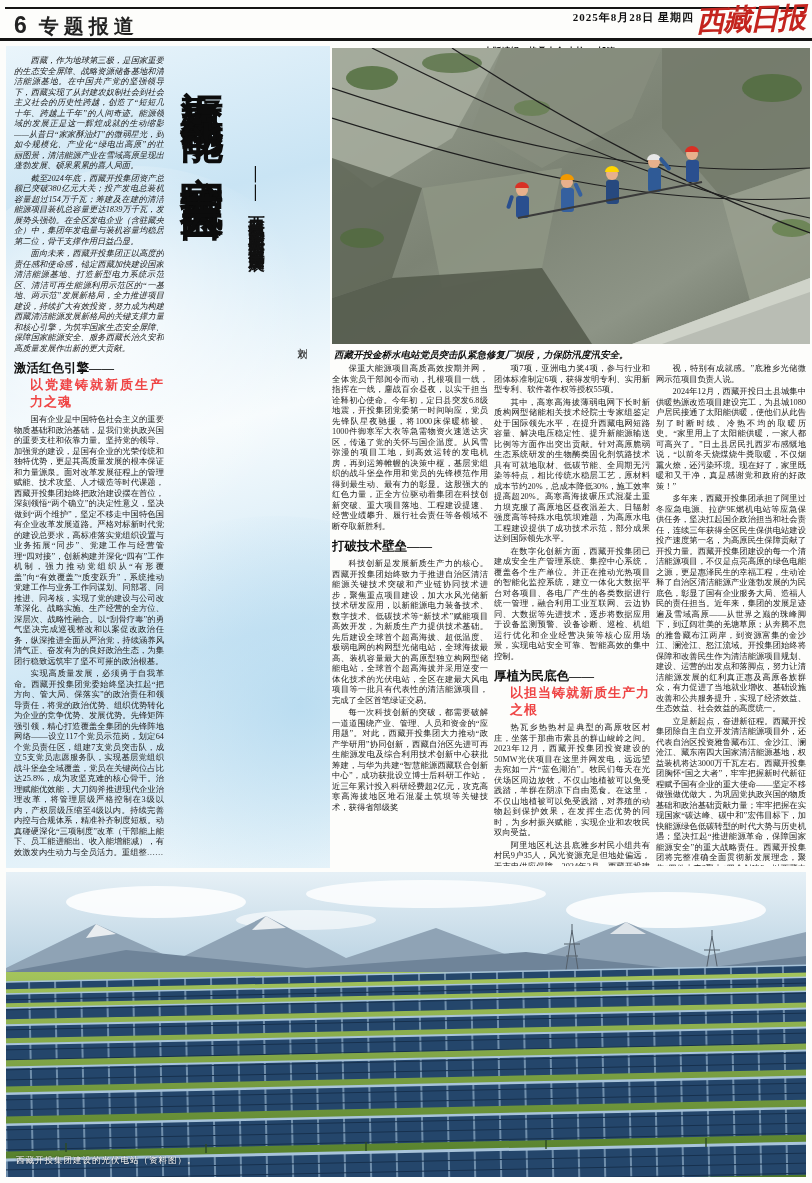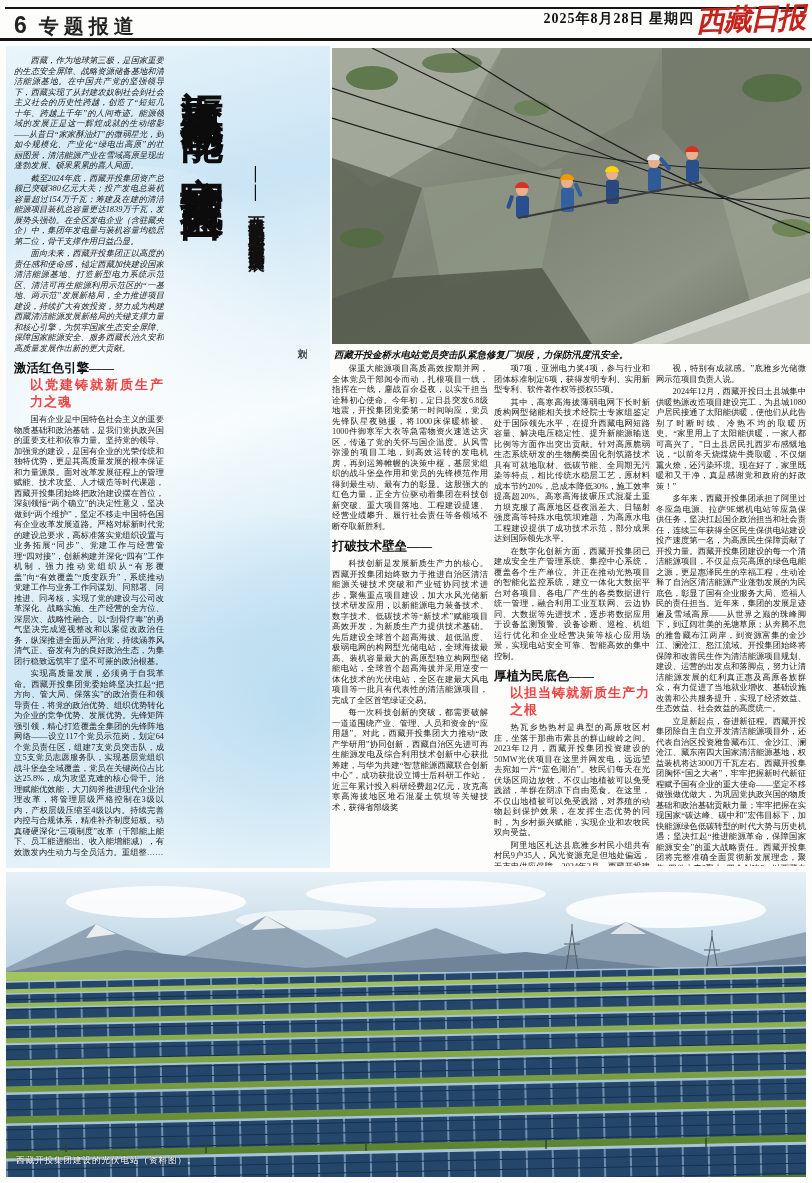--- a/index.html
+++ b/index.html
@@ -6,21 +6,21 @@
   .page{position:relative;width:812px;height:1183px;background:#fdfdfb;margin:0 auto;overflow:hidden;
         font-family:"Liberation Serif",serif;color:#1c1c1c;}
   
   .rule-top{position:absolute;left:5px;top:7px;width:802px;height:2px;background:#141414;}
   .rule-bottom{position:absolute;left:0;top:38px;width:812px;height:3px;background:#141414;}
   .hdr-left{position:absolute;left:14px;top:12px;display:flex;align-items:baseline;gap:12px;}
   .page-num{font-family:"Liberation Sans",sans-serif;font-size:23px;font-weight:700;color:#222;}
   .section-name{font-family:"Liberation Sans",sans-serif;font-size:20px;font-weight:700;
                 letter-spacing:5px;color:#222;}
   .hdr-right{position:absolute;right:118px;top:10px;text-align:right;}
-  .hdr-date{font-size:14px;font-weight:700;color:#111;letter-spacing:1px;}
+  .hdr-date{font-size:11px;font-weight:700;color:#111;letter-spacing:1px;}
   .hdr-editors{font-size:9px;font-weight:700;color:#111;margin-top:20px;white-space:nowrap;}
   .hdr-editors span{margin-left:10px;}
   .masthead{position:absolute;right:8px;top:2px;width:108px;height:34px;
             font-family:"Liberation Serif",serif;font-size:29px;font-weight:900;font-style:italic;
             color:#c4241e;transform:rotate(-2deg);letter-spacing:-2px;line-height:34px;text-align:center;}
   
   .left-deco{position:absolute;left:6px;top:46px;width:324px;height:822px;overflow:hidden;
              background:linear-gradient(165deg,#eaf5fb 0%,#c9e4f4 22%,#f6fbfd 48%,#cfe7f5 72%,#eef7fb 100%);}
   .left-deco .swoosh1{position:absolute;left:-80px;top:120px;width:420px;height:420px;border-radius:50%;
              background:radial-gradient(circle at 40% 40%,rgba(255,255,255,.85) 0%,rgba(255,255,255,0) 60%);}

